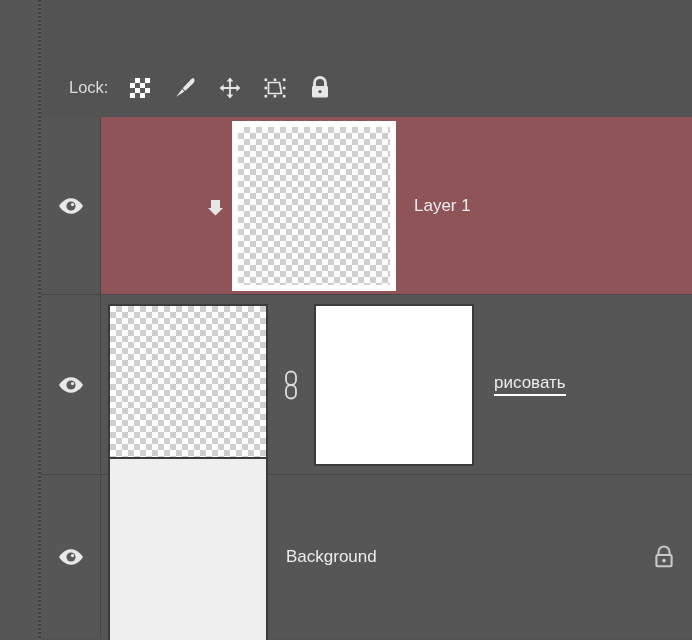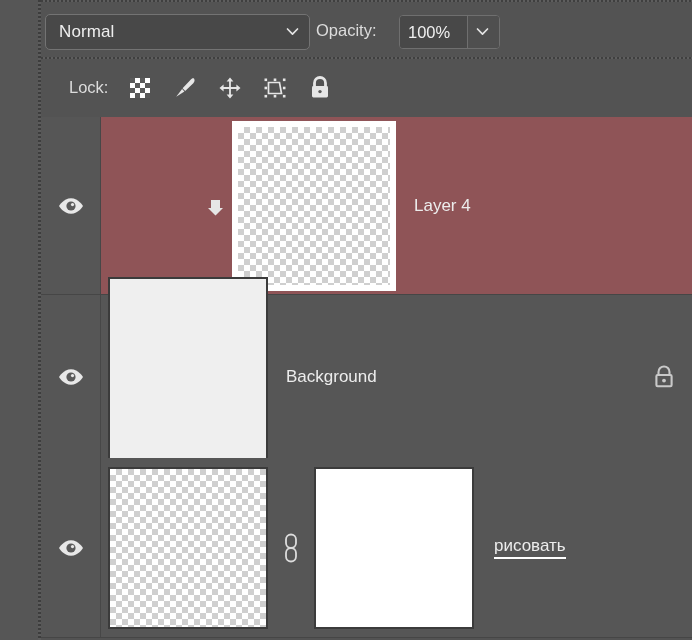--- a/index.html
+++ b/index.html
@@ -298,47 +298,20 @@
 </head>
 <body>
 
 <div id="app">
 
   <div class="left-gutter"></div>
   <div class="gutter-dots"></div>
 
   <div class="panel">
 
-    <div class="blend-row">
-      <div class="dotted-h top"></div>
-
-      <div class="blend-select">
-        <span class="label">Normal</span>
-        <span class="chev">
-          <svg width="13" height="13" viewBox="0 0 13 13">
-            <path d="M1.5 4 L6.5 9.2 L11.5 4" fill="none" stroke="#e3e3e3" stroke-width="1.7" stroke-linecap="round" stroke-linejoin="round"></path>
-          </svg>
-        </span>
-      </div>
-
-      <div class="opacity-label">Opacity:</div>
-
-      <div class="opacity-box">
-        <div class="val">100%</div>
-        <div class="drop">
-          <span class="chev">
-            <svg width="13" height="13" viewBox="0 0 13 13">
-              <path d="M1.5 4 L6.5 9.2 L11.5 4" fill="none" stroke="#e3e3e3" stroke-width="1.7" stroke-linecap="round" stroke-linejoin="round"></path>
-            </svg>
-          </span>
-        </div>
-      </div>
-
-      <div class="dotted-h mid"></div>
-    </div>
 
     <div class="lock-row">
       <div class="lock-label">Lock:</div>
 
       <div class="lock-icons">
 
         <div class="lock-ico">
           <svg width="22" height="22" viewBox="0 0 22 22">
             <rect x="1" y="1" width="20" height="20" fill="#ffffff"></rect>
             <g fill="#5a5a5a">
@@ -427,21 +400,52 @@
             <svg width="20" height="22" viewBox="0 0 20 22">
               <path d="M14.5 2 L14.5 12.5 L17.5 12.5 L10.5 20 L3.5 12.5 L6.5 12.5 L6.5 5.2 L10 5.2" fill="none" stroke="#e8e8e8" stroke-width="0"></path>
               <path d="M15 2 L15 13 L18 13 L10.5 20.5 L3 13 L6 13 L6 5 L15 5 Z" fill="#e6e6e6" transform="translate(0,0)"></path>
             </svg>
           </div>
 
           <div class="thumb t1">
             <span class="checker"></span>
           </div>
 
-          <span class="layer-name">Layer 4</span>
+          <span class="layer-name">Layer 1</span>
+        </div>
+      </div>
+
+      <div class="layer-row" style="height:180px;">
+        <div class="eye-cell">
+          <span class="eye-ico">
+            <svg width="26" height="18" viewBox="0 0 26 18">
+              <path d="M13 1.2 C5.5 1.2 1 9 1 9 C1 9 5.5 16.8 13 16.8 C20.5 16.8 25 9 25 9 C25 9 20.5 1.2 13 1.2 Z" fill="#e8e8e8"></path>
+              <circle cx="13" cy="9" r="4.6" fill="#5a5a5a"></circle>
+              <circle cx="14.5" cy="7.6" r="1.6" fill="#e8e8e8"></circle>
+            </svg>
+          </span>
+        </div>
+
+        <div class="row-body" style="padding-left:2px;">
+          <div class="thumb t2" style="margin-left:4px;">
+            <span class="checker"></span>
+          </div>
+
+          <span class="link-ico">
+            <svg width="16" height="30" viewBox="0 0 16 30">
+              <rect x="3" y="1.5" width="10" height="13.5" rx="5" fill="none" stroke="#dcdcdc" stroke-width="1.8"></rect>
+              <rect x="3" y="15" width="10" height="13.5" rx="5" fill="none" stroke="#dcdcdc" stroke-width="1.8"></rect>
+            </svg>
+          </span>
+
+          <div class="thumb t3">
+            <span class="solid-white"></span>
+          </div>
+
+          <span class="layer-name editing">рисовать</span>
         </div>
       </div>
 
       <div class="layer-row" style="height:163px;border-bottom:none;">
         <div class="eye-cell">
           <span class="eye-ico">
             <svg width="26" height="18" viewBox="0 0 26 18">
               <path d="M13 1.2 C5.5 1.2 1 9 1 9 C1 9 5.5 16.8 13 16.8 C20.5 16.8 25 9 25 9 C25 9 20.5 1.2 13 1.2 Z" fill="#e8e8e8"></path>
               <circle cx="13" cy="9" r="4.6" fill="#5a5a5a"></circle>
               <circle cx="14.5" cy="7.6" r="1.6" fill="#e8e8e8"></circle>
@@ -459,46 +463,15 @@
 
         <span class="row-lock">
           <svg width="24" height="26" viewBox="0 0 24 26">
             <path d="M6.5 11 L6.5 8 A5.5 5.5 0 0 1 17.5 8 L17.5 11" fill="none" stroke="#c9c9c9" stroke-width="2.1"></path>
             <rect x="4.4" y="11" width="15.2" height="11.2" rx="1.2" fill="none" stroke="#c9c9c9" stroke-width="2.1"></rect>
             <circle cx="12" cy="16.6" r="1.9" fill="#c9c9c9"></circle>
           </svg>
         </span>
       </div>
 
-      <div class="layer-row" style="height:180px;">
-        <div class="eye-cell">
-          <span class="eye-ico">
-            <svg width="26" height="18" viewBox="0 0 26 18">
-              <path d="M13 1.2 C5.5 1.2 1 9 1 9 C1 9 5.5 16.8 13 16.8 C20.5 16.8 25 9 25 9 C25 9 20.5 1.2 13 1.2 Z" fill="#e8e8e8"></path>
-              <circle cx="13" cy="9" r="4.6" fill="#5a5a5a"></circle>
-              <circle cx="14.5" cy="7.6" r="1.6" fill="#e8e8e8"></circle>
-            </svg>
-          </span>
-        </div>
-
-        <div class="row-body" style="padding-left:2px;">
-          <div class="thumb t2" style="margin-left:4px;">
-            <span class="checker"></span>
-          </div>
-
-          <span class="link-ico">
-            <svg width="16" height="30" viewBox="0 0 16 30">
-              <rect x="3" y="1.5" width="10" height="13.5" rx="5" fill="none" stroke="#dcdcdc" stroke-width="1.8"></rect>
-              <rect x="3" y="15" width="10" height="13.5" rx="5" fill="none" stroke="#dcdcdc" stroke-width="1.8"></rect>
-            </svg>
-          </span>
-
-          <div class="thumb t3">
-            <span class="solid-white"></span>
-          </div>
-
-          <span class="layer-name editing">рисовать</span>
-        </div>
-      </div>
-
     </div>
   </div>
 </div>
 
 </body></html>

